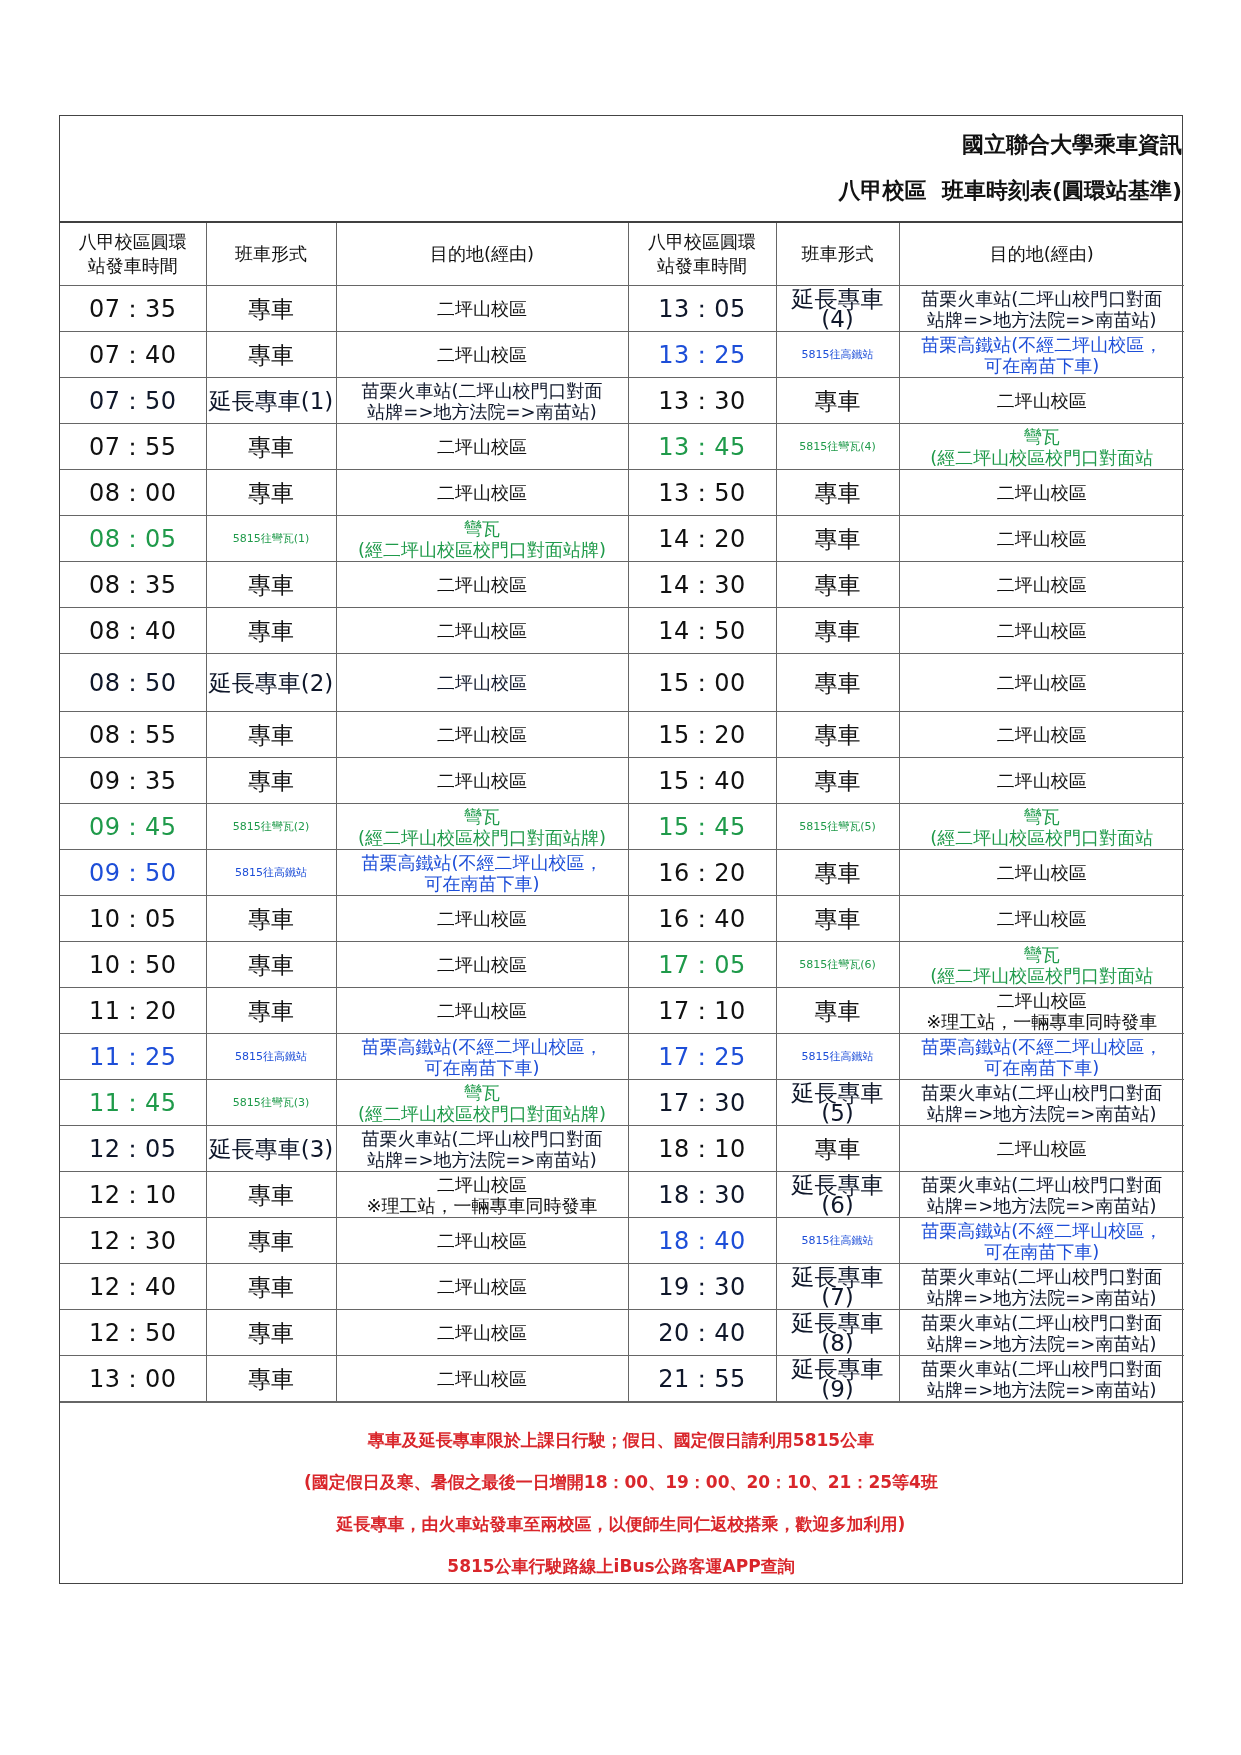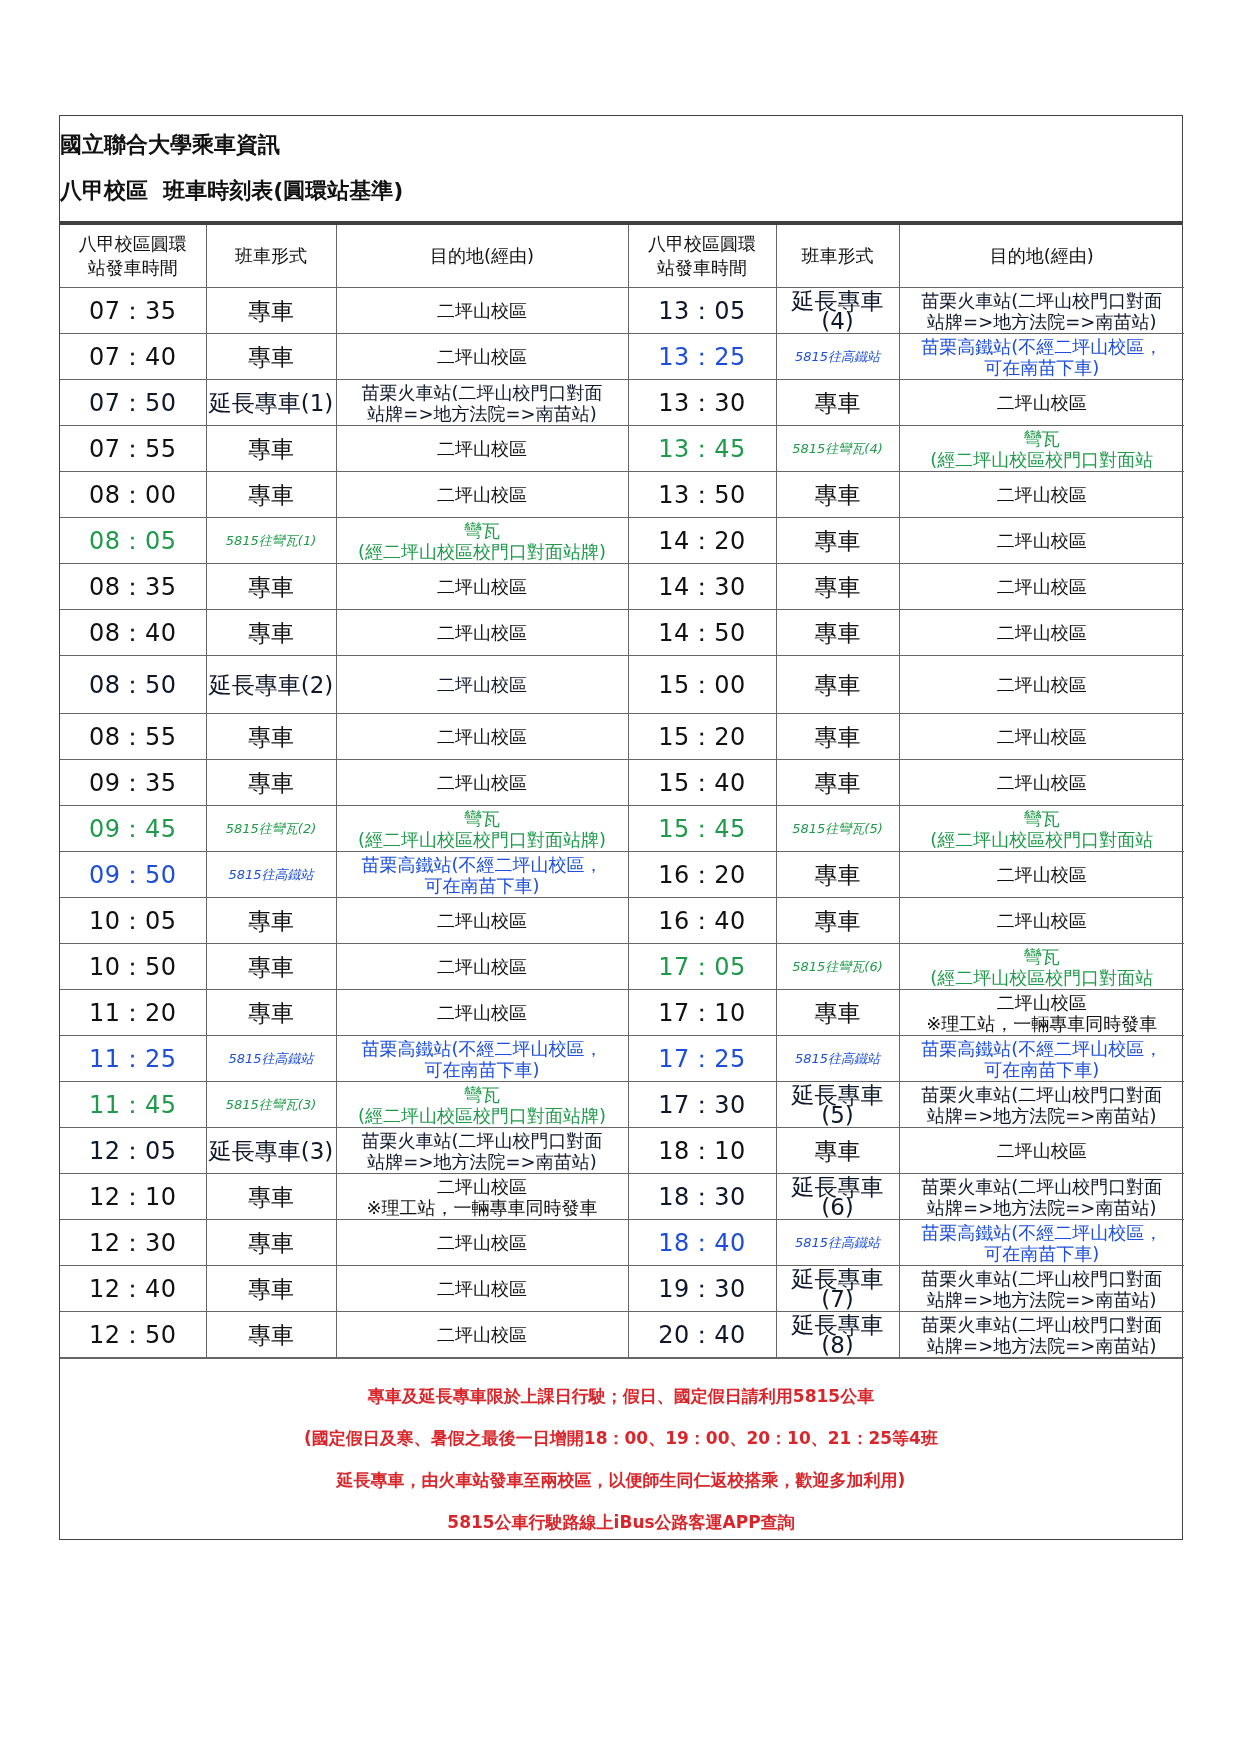--- a/index.html
+++ b/index.html
@@ -1,32 +1,32 @@
 <!DOCTYPE html>
 <html><head>
 <meta charset="utf-8">
 <style>
   html, body { margin:0; padding:0; background:#ffffff; }
   body { width:1241px; height:1755px; position:relative; font-family:"DejaVu Sans","Liberation Sans",sans-serif; color:#111; }
   .sheet { position:absolute; left:59px; top:115px; width:1124px; border:1.5px solid #444; box-sizing:border-box; }
-  .title-block { height:105px; border-bottom:4px solid #404040; text-align:left; }
+  .title-block { height:105px; border-bottom:2px solid #404040; text-align:right; }
   .title1 { font-size:22px; font-weight:bold; padding-top:14px; height:38px; line-height:30px; }
   .title2 { font-size:22px; font-weight:bold; line-height:30px; padding-top:8px; }
   table { border-collapse:collapse; width:100%; table-layout:fixed; }
   col.c-time { width:146px; } col.c-type { width:130px; } col.c-dest { width:292px; }
   col.c-time2 { width:148px; } col.c-type2 { width:123px; } col.c-dest2 { width:285px; }
   th, td { border:1px solid #666; text-align:center; vertical-align:middle; padding:0; overflow:hidden; }
   tr > :first-child { border-left:none; }
   tr > :last-child { border-right:none; }
   thead th { height:62px; font-weight:normal; font-size:18px; line-height:24px; border-top:none; }
   tbody td { height:45px; font-size:19px; line-height:20px; }
   tbody tr.tall td { height:57px; }
   td.time { font-size:24px; letter-spacing:0.5px; }
   td.type { font-size:23px; }
-  td.type.small { font-size:13px;font-style:italic; }
+  td.type.small { font-size:11px; }
   td.dest { font-size:18px; line-height:21px; }
   .c-black { color:#111111; }
   .c-red { color:#0f172a; }
   .c-blue { color:#1d4ed8; }
   .c-green { color:#1f9a4a; }
   .dest .line { display:block; }
   .notes { border-top:1px solid #666; height:180px; text-align:center; color:#d9262b; font-weight:bold; font-size:17px; }
   .notes div { line-height:42px; }
   .notes div:first-child { padding-top:16px; }
 </style>
@@ -354,20 +354,33 @@
           <td class="dest c-black">
             <span class="line">二坪山校區</span>
           </td>
           <td class="time c-red">20：40</td>
           <td class="type c-red">延長專車(8)</td>
           <td class="dest c-red">
             <span class="line">苗栗火車站(二坪山校門口對面</span>
             <span class="line">站牌=&gt;地方法院=&gt;南苗站)</span>
           </td>
         </tr>
+        <tr>
+          <td class="time c-black">13：00</td>
+          <td class="type c-black">專車</td>
+          <td class="dest c-black">
+            <span class="line">二坪山校區</span>
+          </td>
+          <td class="time c-red">21：55</td>
+          <td class="type c-red">延長專車(9)</td>
+          <td class="dest c-red">
+            <span class="line">苗栗火車站(二坪山校門口對面</span>
+            <span class="line">站牌=&gt;地方法院=&gt;南苗站)</span>
+          </td>
+        </tr>
       </tbody>
   </table>
 
   <div class="notes">
     <div>專車及延長專車限於上課日行駛；假日、國定假日請利用5815公車</div>
     <div>(國定假日及寒、暑假之最後一日增開18：00、19：00、20：10、21：25等4班</div>
     <div>延長專車，由火車站發車至兩校區，以便師生同仁返校搭乘，歡迎多加利用)</div>
     <div>5815公車行駛路線上iBus公路客運APP查詢</div>
   </div>
 </div>

